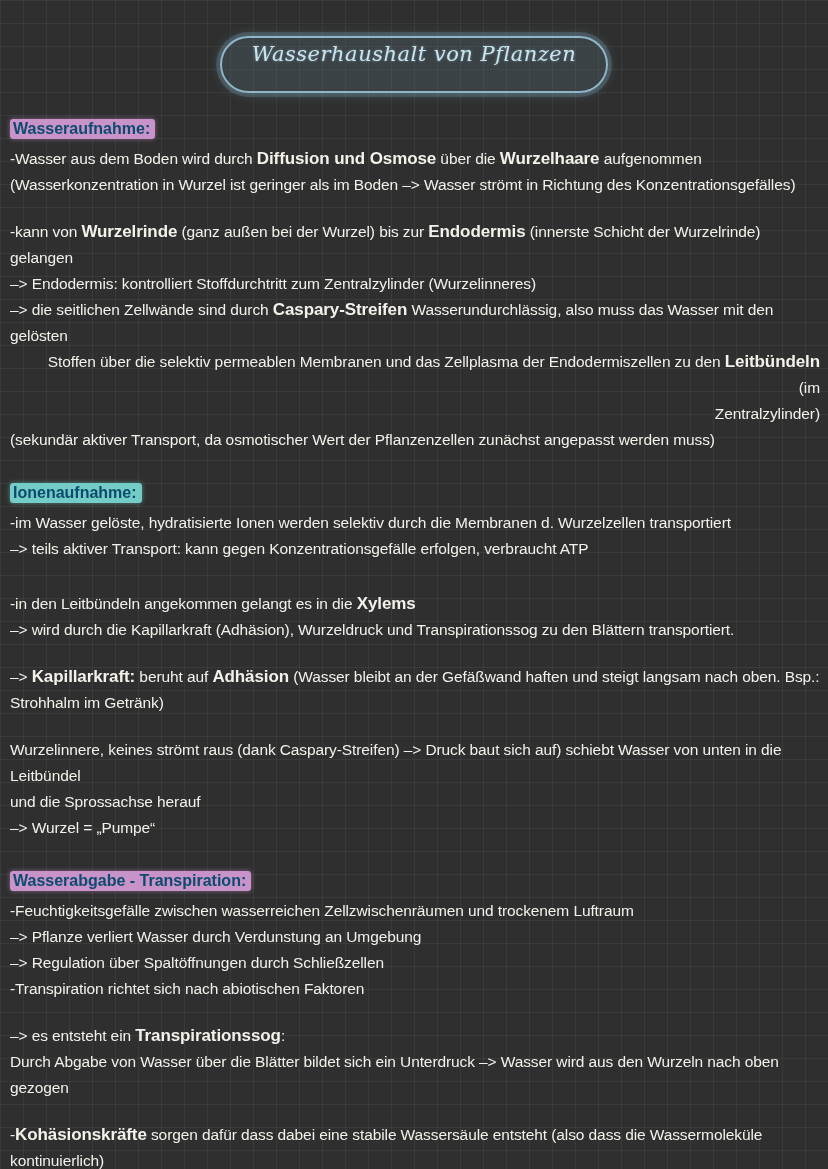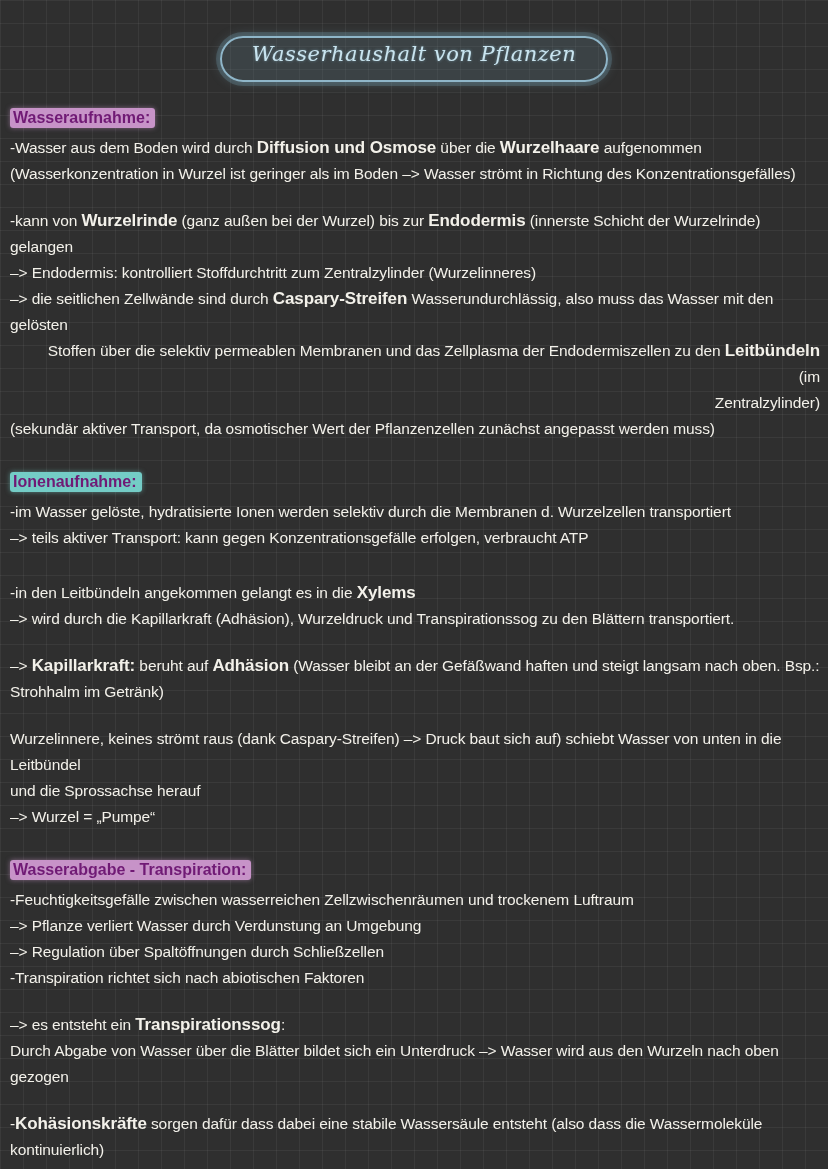--- a/index.html
+++ b/index.html
@@ -18,41 +18,41 @@
     background-image:
       linear-gradient(var(--grid) 1px, transparent 1px),
       linear-gradient(90deg, var(--grid) 1px, transparent 1px);
     background-size:23px 23px;
     font-family:"Liberation Sans",sans-serif;
     color:var(--text);
   }
   .title-badge{
     margin:36px auto 0;
     width:fit-content;
-    padding:4px 30px 14px;
+    padding:4px 30px 25px;
     border-radius:999px;
     border:2px solid var(--title-border);
     background:rgba(95,125,135,0.25);
     box-shadow:0 0 0 4px rgba(110,150,165,0.30), 0 0 12px rgba(140,190,210,0.35);
   }
   .title-text{
     font-family:"DejaVu Serif",serif;
     font-style:italic;
     font-size:21px;
     letter-spacing:0.5px;
     color:var(--title-text);
     text-shadow:0 0 3px rgba(150,200,220,0.55);
   }
   .content{padding:25px 8px 0 10px;}
   .section:not(:first-child){margin-top:29px;}
   .heading-row{line-height:22px;}
   .heading{
     font-weight:bold;
     font-size:16px;
-    color:#701a75;
+    color:#0c4a6e;
     padding:1px 5px 2px 3px;
     border-radius:3px;
   }
   .hl-pink{background:var(--highlight-pink); box-shadow:0 0 5px rgba(199,147,200,0.55);}
   .hl-teal{background:var(--highlight-teal); box-shadow:0 0 5px rgba(116,204,198,0.55);}
   .paragraph{margin:6px 0 21px;}
   .line{
     font-size:15.5px;
     line-height:26px;
     letter-spacing:-0.1px;

